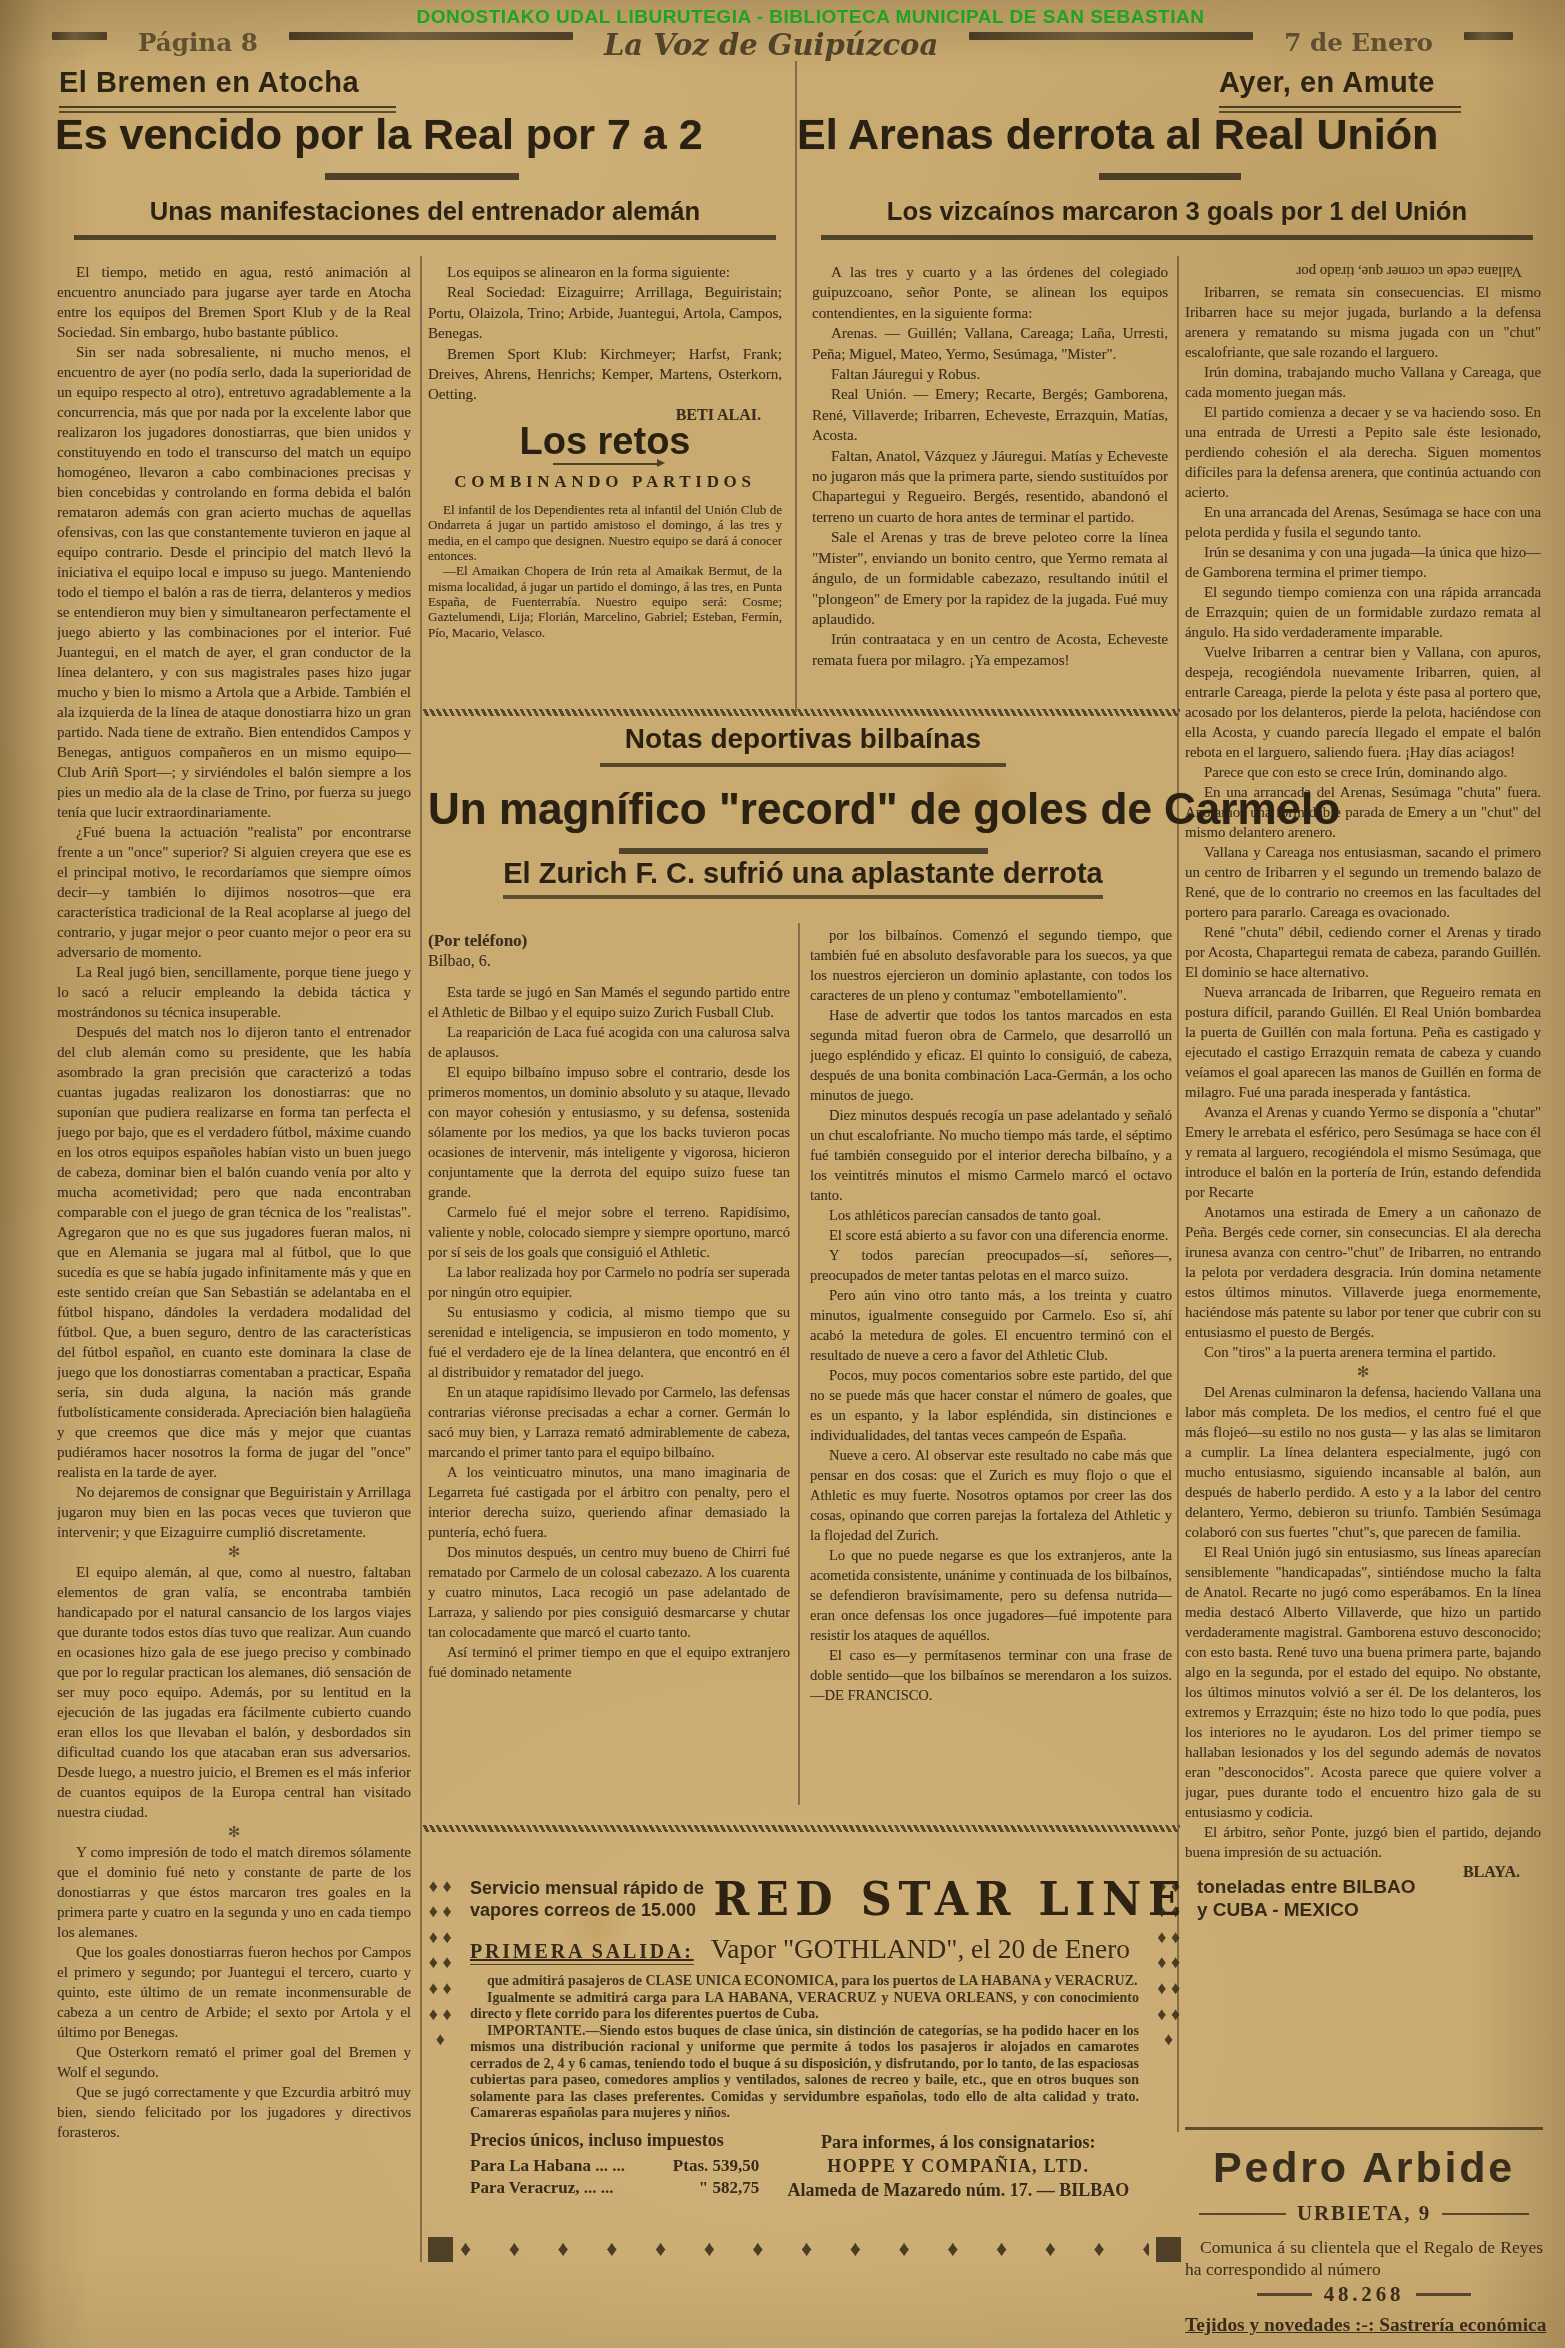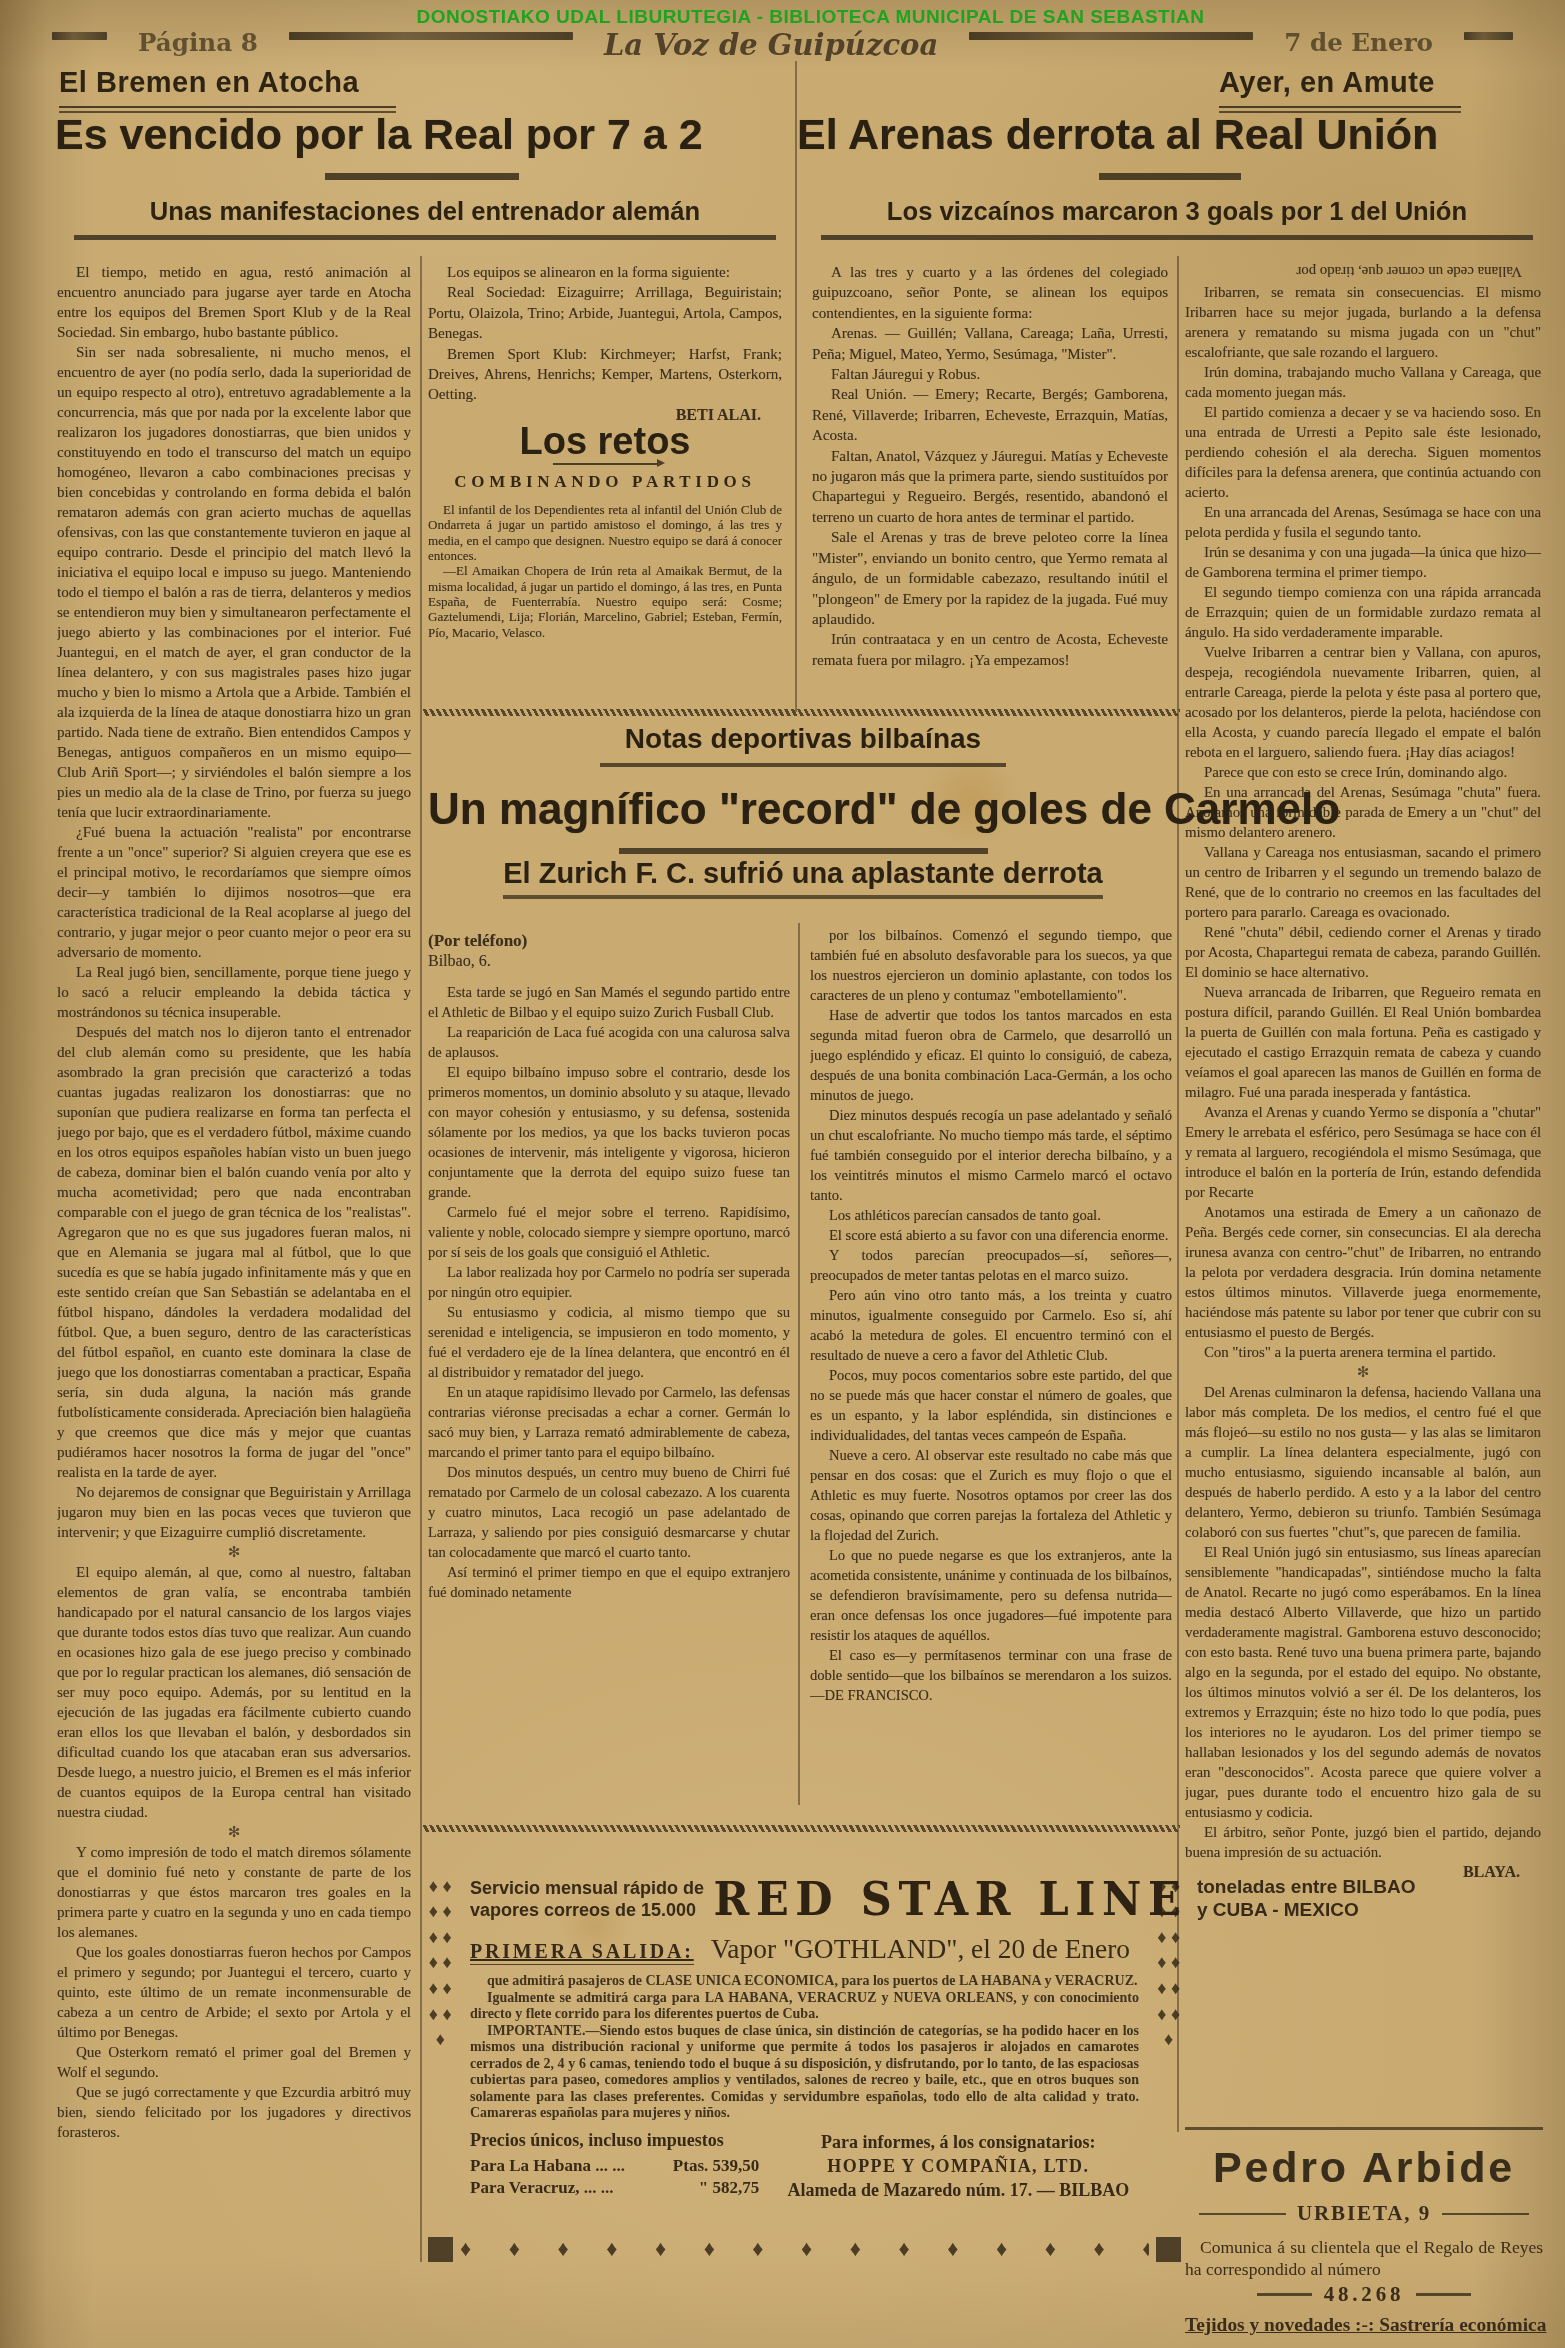--- a/index.html
+++ b/index.html
@@ -247,20 +247,21 @@
     <p class="dateline">Bilbao, 6.</p>
     <div>
 
     <p>Esta tarde se jugó en San Mamés el segundo partido entre el Athletic de Bilbao y el equipo suizo Zurich Fusball Club.</p>
         <p>La reaparición de Laca fué acogida con una calurosa salva de aplausos.</p>
         <p>El equipo bilbaíno impuso sobre el contrario, desde los primeros momentos, un dominio absoluto y su ataque, llevado con mayor cohesión y entusiasmo, y su defensa, sostenida sólamente por los medios, ya que los backs tuvieron pocas ocasiones de intervenir, más inteligente y vigorosa, hicieron conjuntamente que la derrota del equipo suizo fuese tan grande.</p>
         <p>Carmelo fué el mejor sobre el terreno. Rapidísimo, valiente y noble, colocado siempre y siempre oportuno, marcó por sí seis de los goals que consiguió el Athletic.</p>
         <p>La labor realizada hoy por Carmelo no podría ser superada por ningún otro equipier.</p>
         <p>Su entusiasmo y codicia, al mismo tiempo que su serenidad e inteligencia, se impusieron en todo momento, y fué el verdadero eje de la línea delantera, que encontró en él al distribuidor y rematador del juego.</p>
         <p>En un ataque rapidísimo llevado por Carmelo, las defensas contrarias viéronse precisadas a echar a corner. Germán lo sacó muy bien, y Larraza remató admirablemente de cabeza, marcando el primer tanto para el equipo bilbaíno.</p>
+        <p>A los veinticuatro minutos, una mano imaginaria de Legarreta fué castigada por el árbitro con penalty, pero el interior derecha suizo, queriendo afinar demasiado la puntería, echó fuera.</p>
         <p>Dos minutos después, un centro muy bueno de Chirri fué rematado por Carmelo de un colosal cabezazo. A los cuarenta y cuatro minutos, Laca recogió un pase adelantado de Larraza, y saliendo por pies consiguió desmarcarse y chutar tan colocadamente que marcó el cuarto tanto.</p>
         <p>Así terminó el primer tiempo en que el equipo extranjero fué dominado netamente</p>
       </div>
   </div>
 
   <div class="col fs-center" style="left:810px;top:925px;width:362px;height:878px">
     <div>
 
     <p>por los bilbaínos. Comenzó el segundo tiempo, que también fué en absoluto desfavorable para los suecos, ya que los nuestros ejercieron un dominio aplastante, con todos los caracteres de un pleno y contumaz "embotellamiento".</p>
         <p>Hase de advertir que todos los tantos marcados en esta segunda mitad fueron obra de Carmelo, que desarrolló un juego espléndido y eficaz. El quinto lo consiguió, de cabeza, después de una bonita combinación Laca-Germán, a los ocho minutos de juego.</p>

